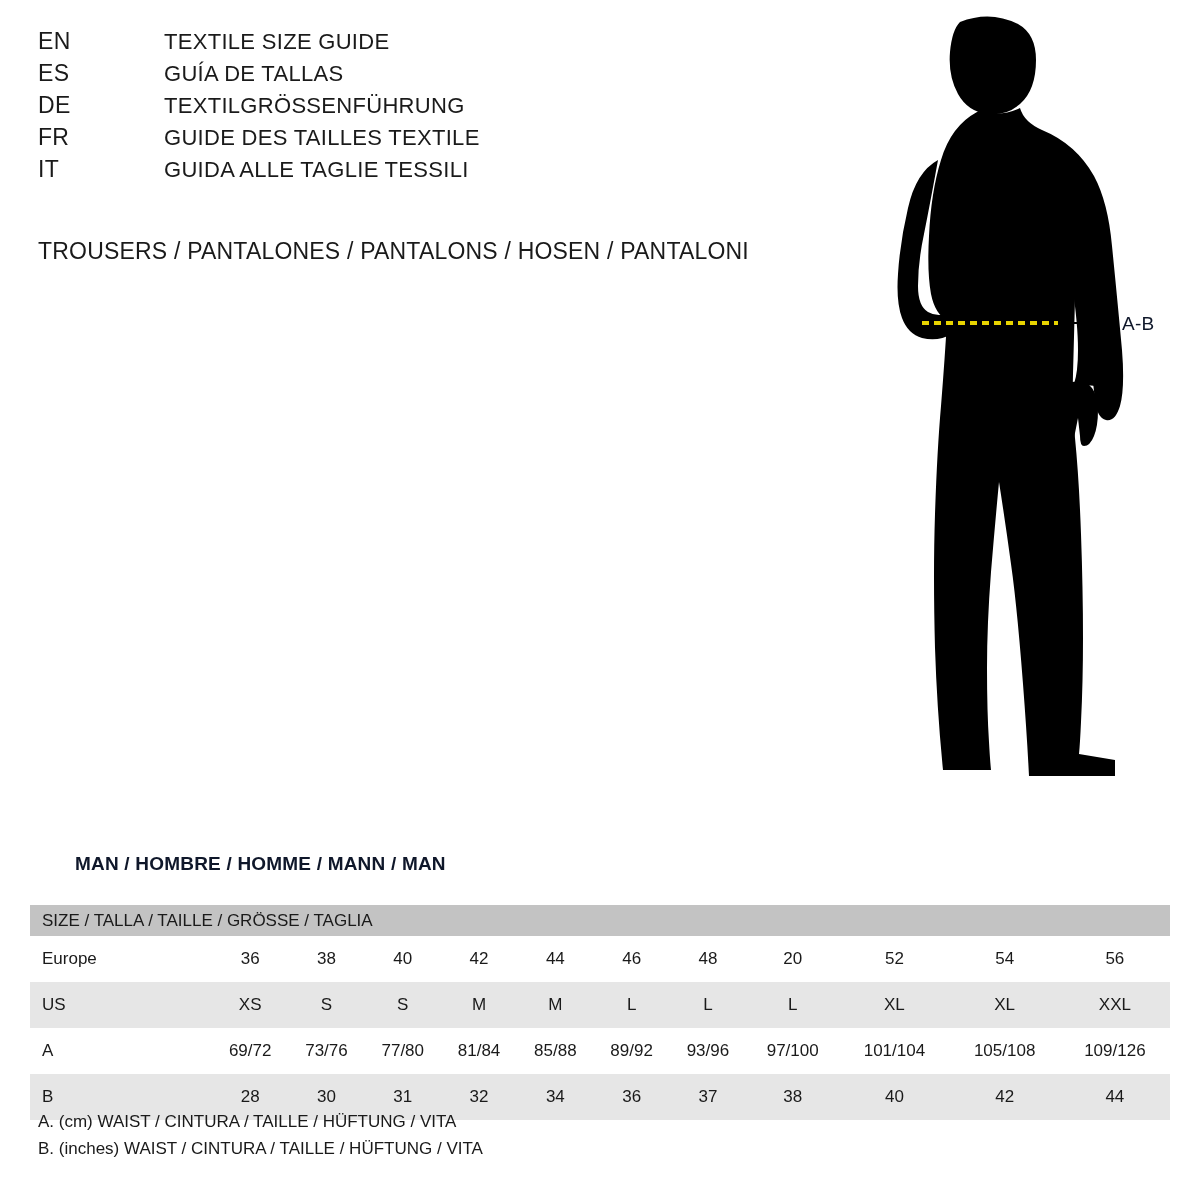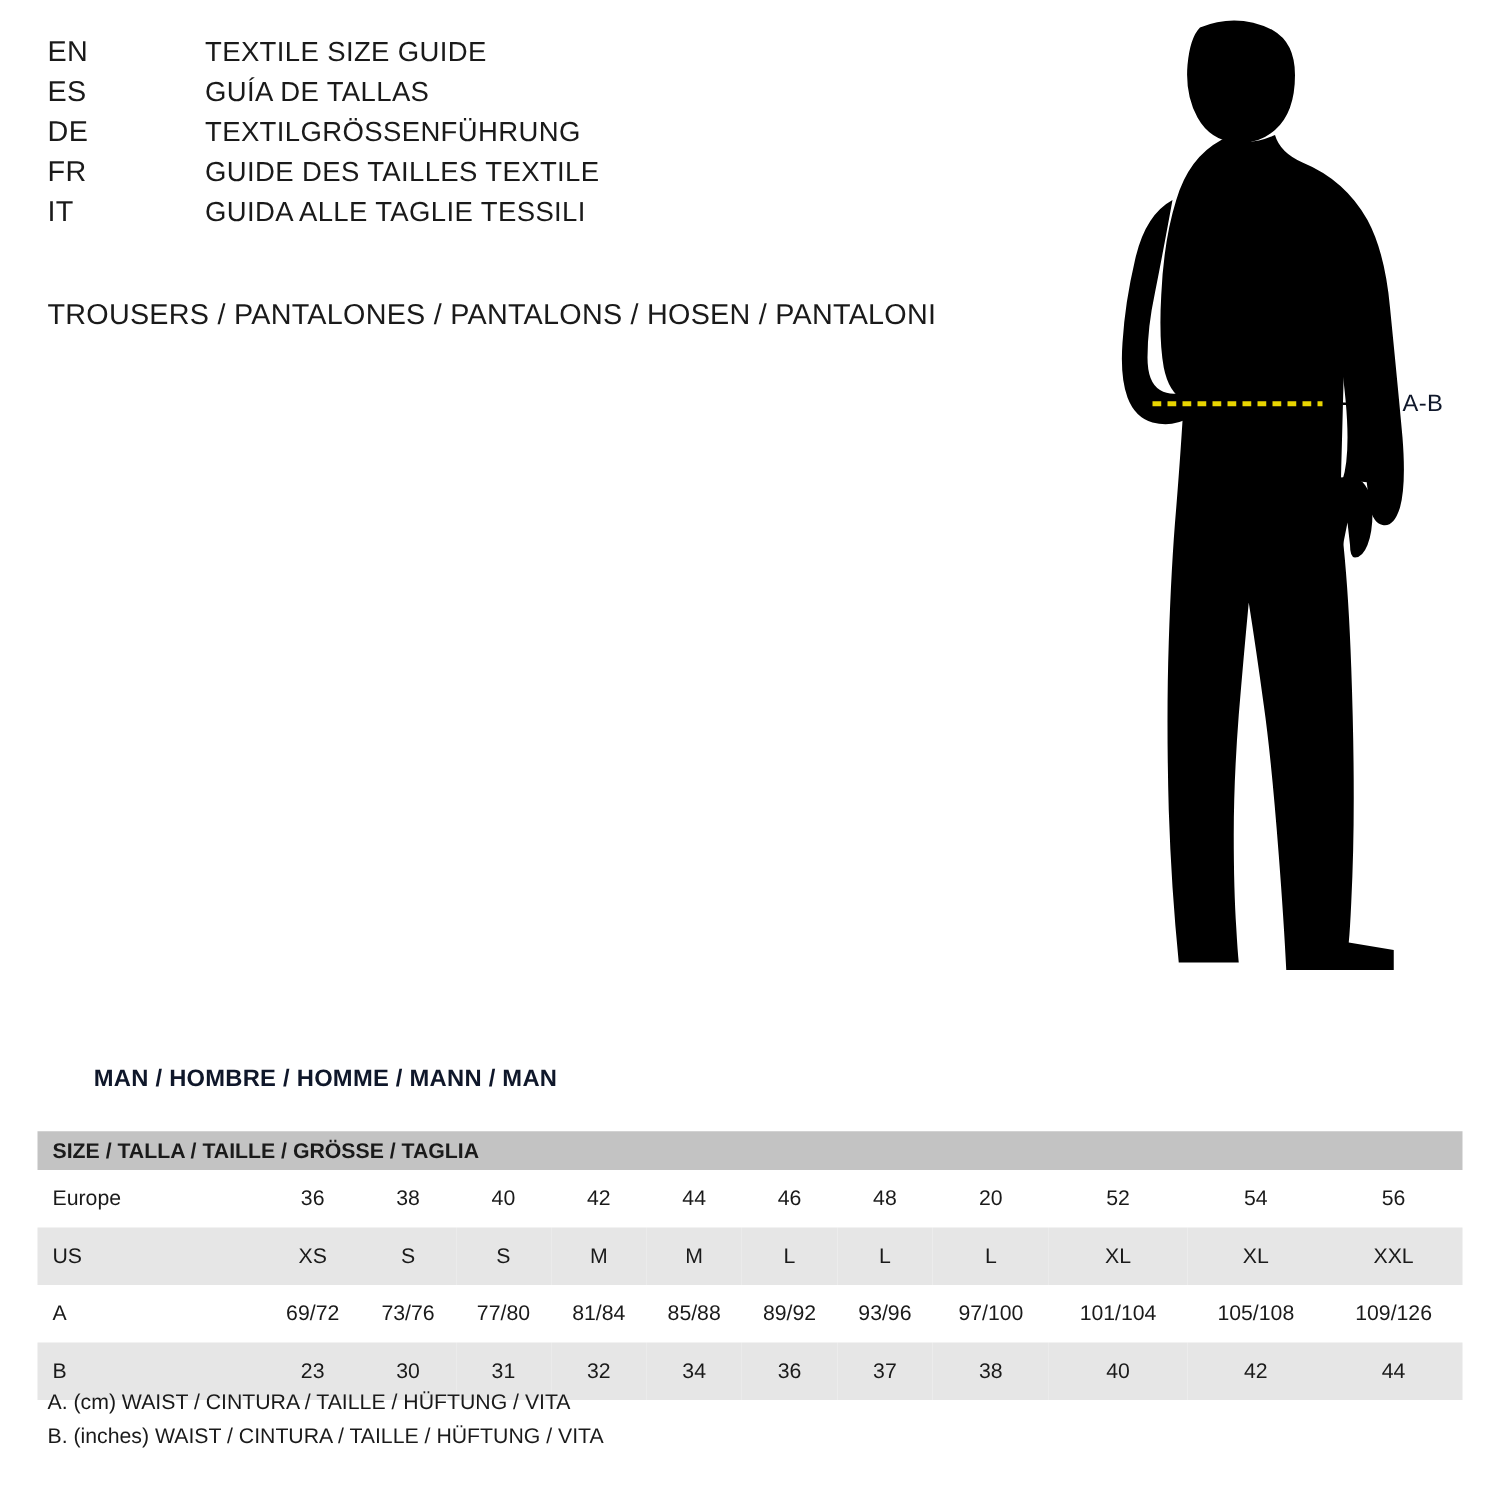--- a/index.html
+++ b/index.html
@@ -92,21 +92,21 @@
     font-size: 17px;
   }
   .size-table td {
     height: 46px;
     padding: 0;
     color: #1a1a1a;
     white-space: nowrap;
   }
   .size-table tr.head td {
     background: #c3c3c3;
-    font-weight: bold;
+    font-weight: normal;
     font-size: 17px;
     height: 31px;
   }
   .size-table tr.band td {
     background: #e6e6e6;
   }
   .size-table td.label {
     text-align: left;
     padding-left: 12px;
     width: 170px;
@@ -298,21 +298,21 @@
       <td class="val">89/92</td>
       <td class="val">93/96</td>
       <td class="val">97/100</td>
       <td class="val">101/104</td>
       <td class="val">105/108</td>
       <td class="val">109/126</td>
     </tr>
 
     <tr class="band">
       <td class="label">B</td>
-      <td class="val">23</td>
+      <td class="val">28</td>
       <td class="val">30</td>
       <td class="val">31</td>
       <td class="val">32</td>
       <td class="val">34</td>
       <td class="val">36</td>
       <td class="val">37</td>
       <td class="val">38</td>
       <td class="val">40</td>
       <td class="val">42</td>
       <td class="val">44</td>

